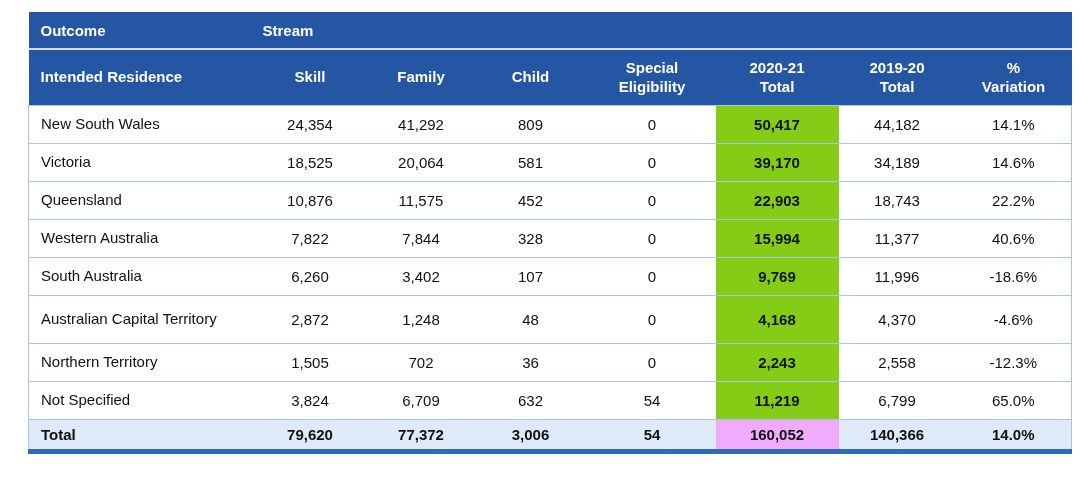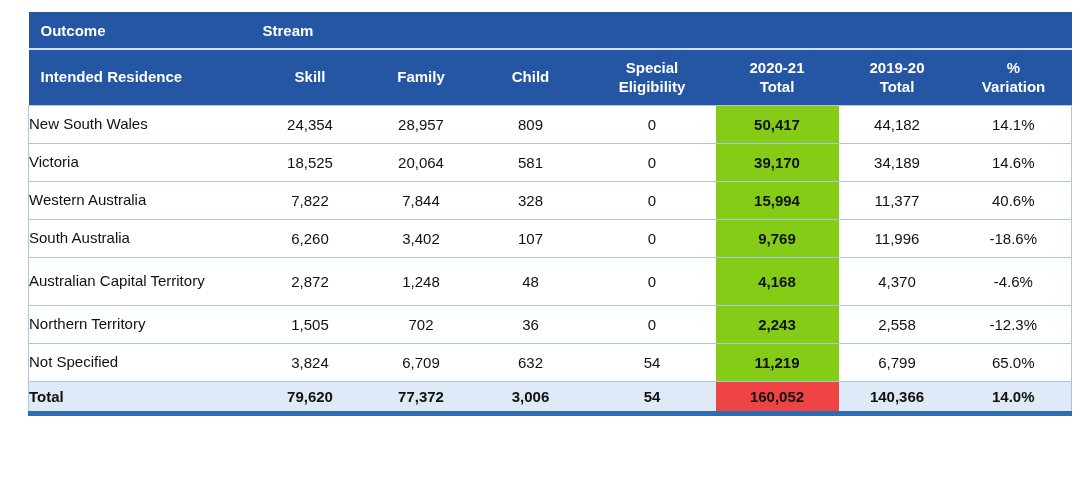--- a/index.html
+++ b/index.html
@@ -54,41 +54,42 @@
   tbody td {
     border-top: 1px solid #A8C6E6;
     height: 37px;
     vertical-align: middle;
     text-align: center;
     padding: 0;
     background: #ffffff;
   }
   tbody td.first {
     text-align: left;
+    padding-left: 12px;
     border-left: 1px solid #A8C6E6;
   }
   tbody td.last {
     border-right: 1px solid #A8C6E6;
   }
   tbody td .region-label {
     display: inline-block;
     max-width: 178px;
     line-height: 1.25;
   }
   td.hl   { background: #84cc16; font-weight: bold; }
   td.boldv{ font-weight: normal; }
   tr.row-tall td { height: 47px; }
   
   tr.total-row td {
     background: #DEEAF7;
     font-weight: bold;
     height: 29px;
     border-bottom: 5px solid #2F6DB3;
   }
-  tr.total-row td.hl { background: #ef4444; }
+  tr.total-row td.hl { background: #f0abfc; }
 </style>
 </head>
 <body>
 
 <div class="page">
   <table class="mig-table">
     <colgroup>
       <col style="width:222px">
         <col style="width:119px">
         <col style="width:103px">
@@ -115,36 +116,46 @@
         <th>2019-20
 Total</th>
         <th>%
 Variation</th>
       </tr>
     </thead>
     <tbody>
       <tr>
         <td class="first"><span class="region-label">New South Wales</span></td>
         <td>24,354</td>
-        <td>28,957</td>
+        <td>41,292</td>
         <td>809</td>
         <td>0</td>
         <td class="hl">50,417</td>
         <td>44,182</td>
         <td class="last boldv">14.1%</td>
       </tr>
       <tr>
         <td class="first"><span class="region-label">Victoria</span></td>
         <td>18,525</td>
         <td>20,064</td>
         <td>581</td>
         <td>0</td>
         <td class="hl">39,170</td>
         <td>34,189</td>
         <td class="last boldv">14.6%</td>
+      </tr>
+      <tr>
+        <td class="first"><span class="region-label">Queensland</span></td>
+        <td>10,876</td>
+        <td>11,575</td>
+        <td>452</td>
+        <td>0</td>
+        <td class="hl">22,903</td>
+        <td>18,743</td>
+        <td class="last boldv">22.2%</td>
       </tr>
       <tr>
         <td class="first"><span class="region-label">Western Australia</span></td>
         <td>7,822</td>
         <td>7,844</td>
         <td>328</td>
         <td>0</td>
         <td class="hl">15,994</td>
         <td>11,377</td>
         <td class="last boldv">40.6%</td>

